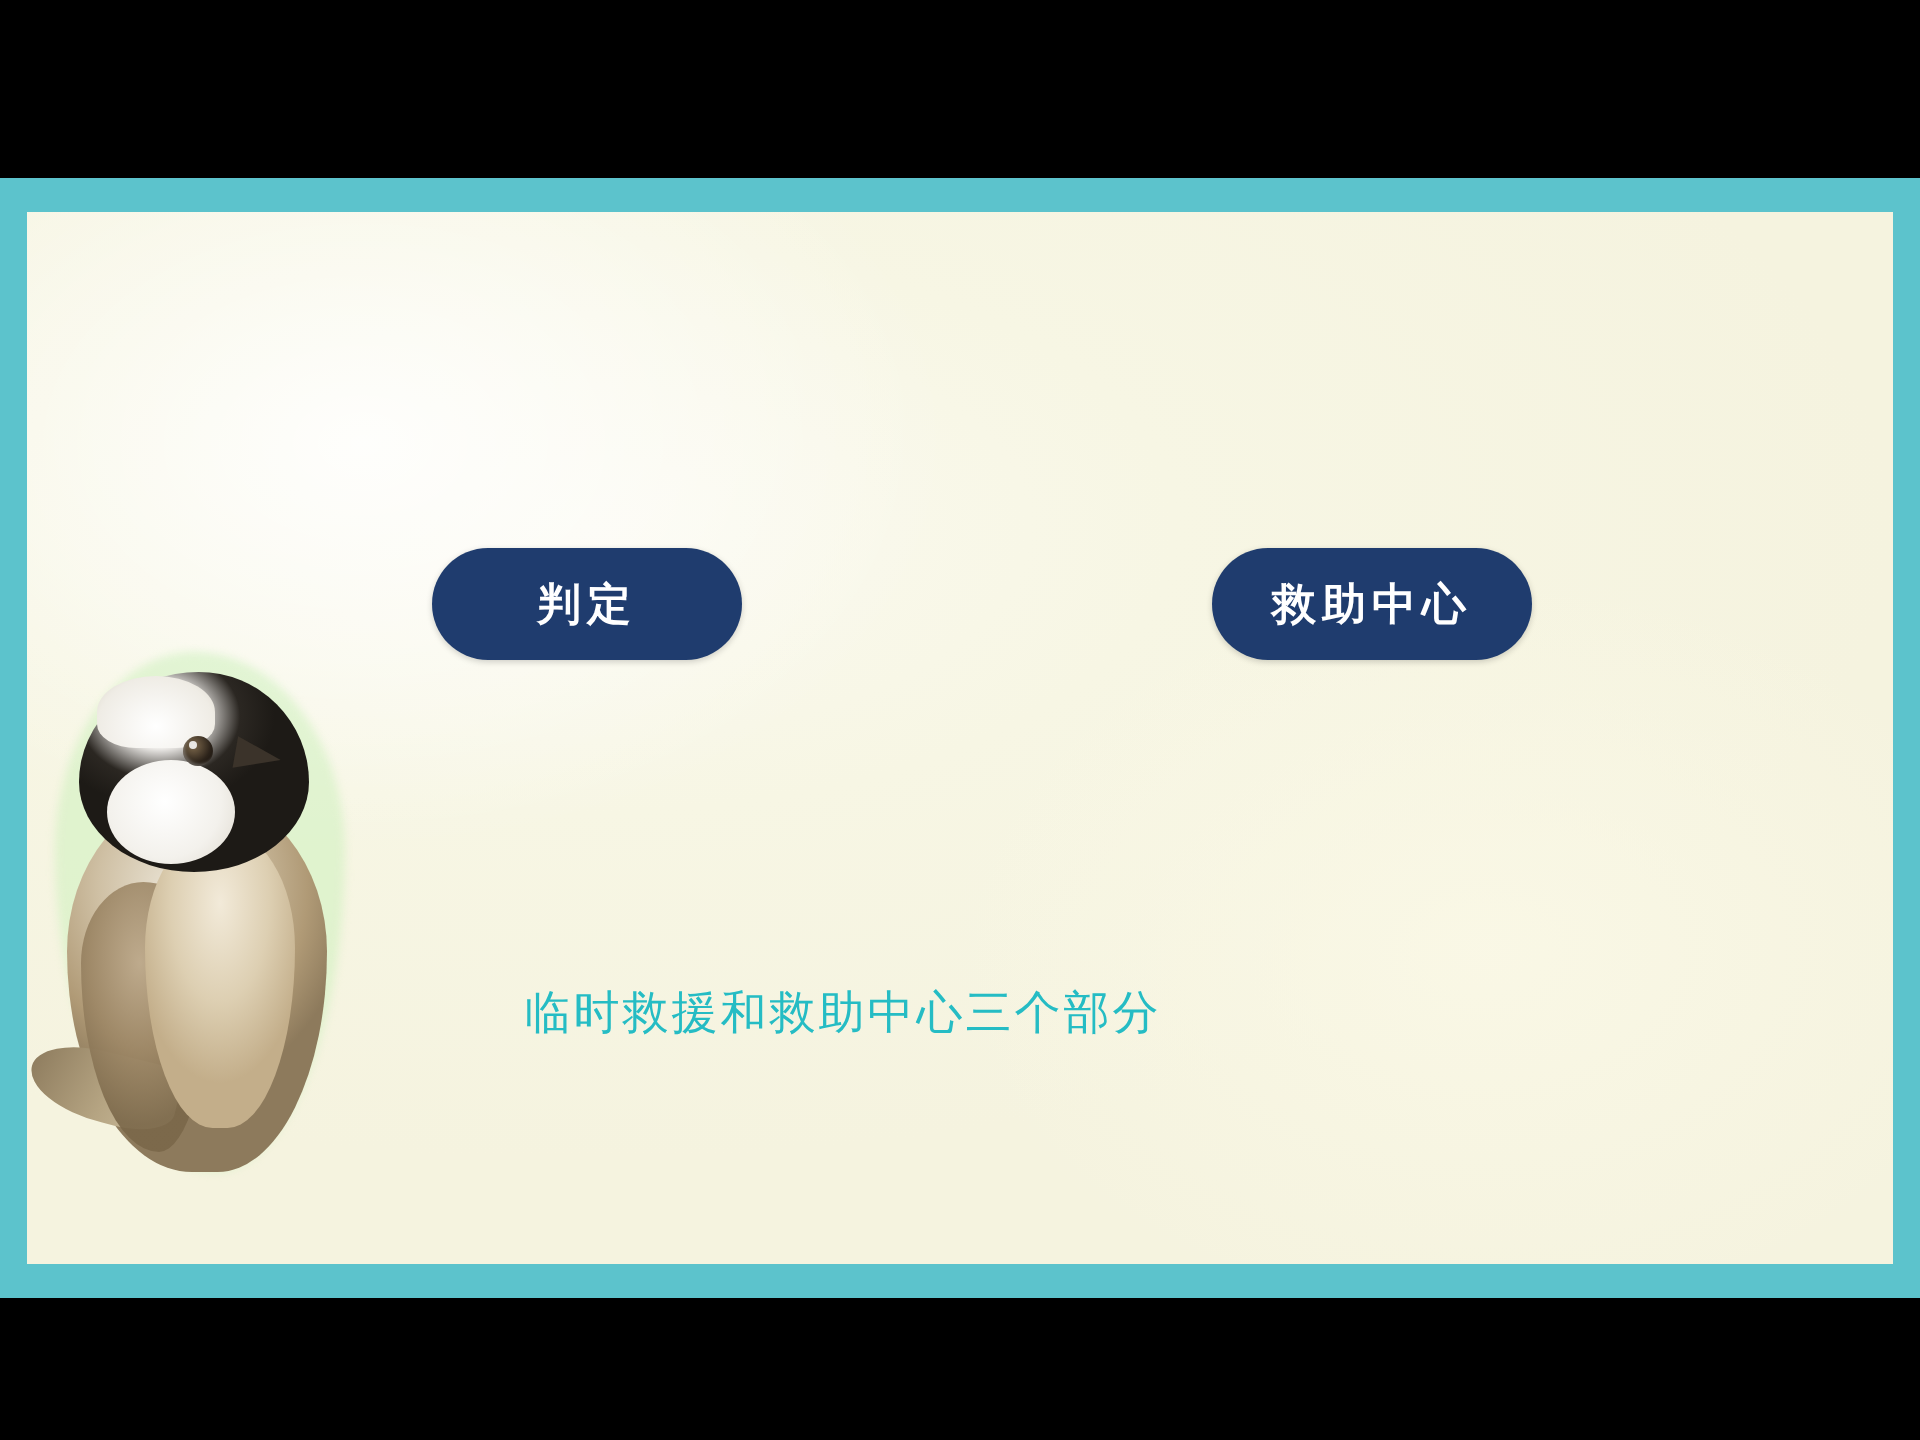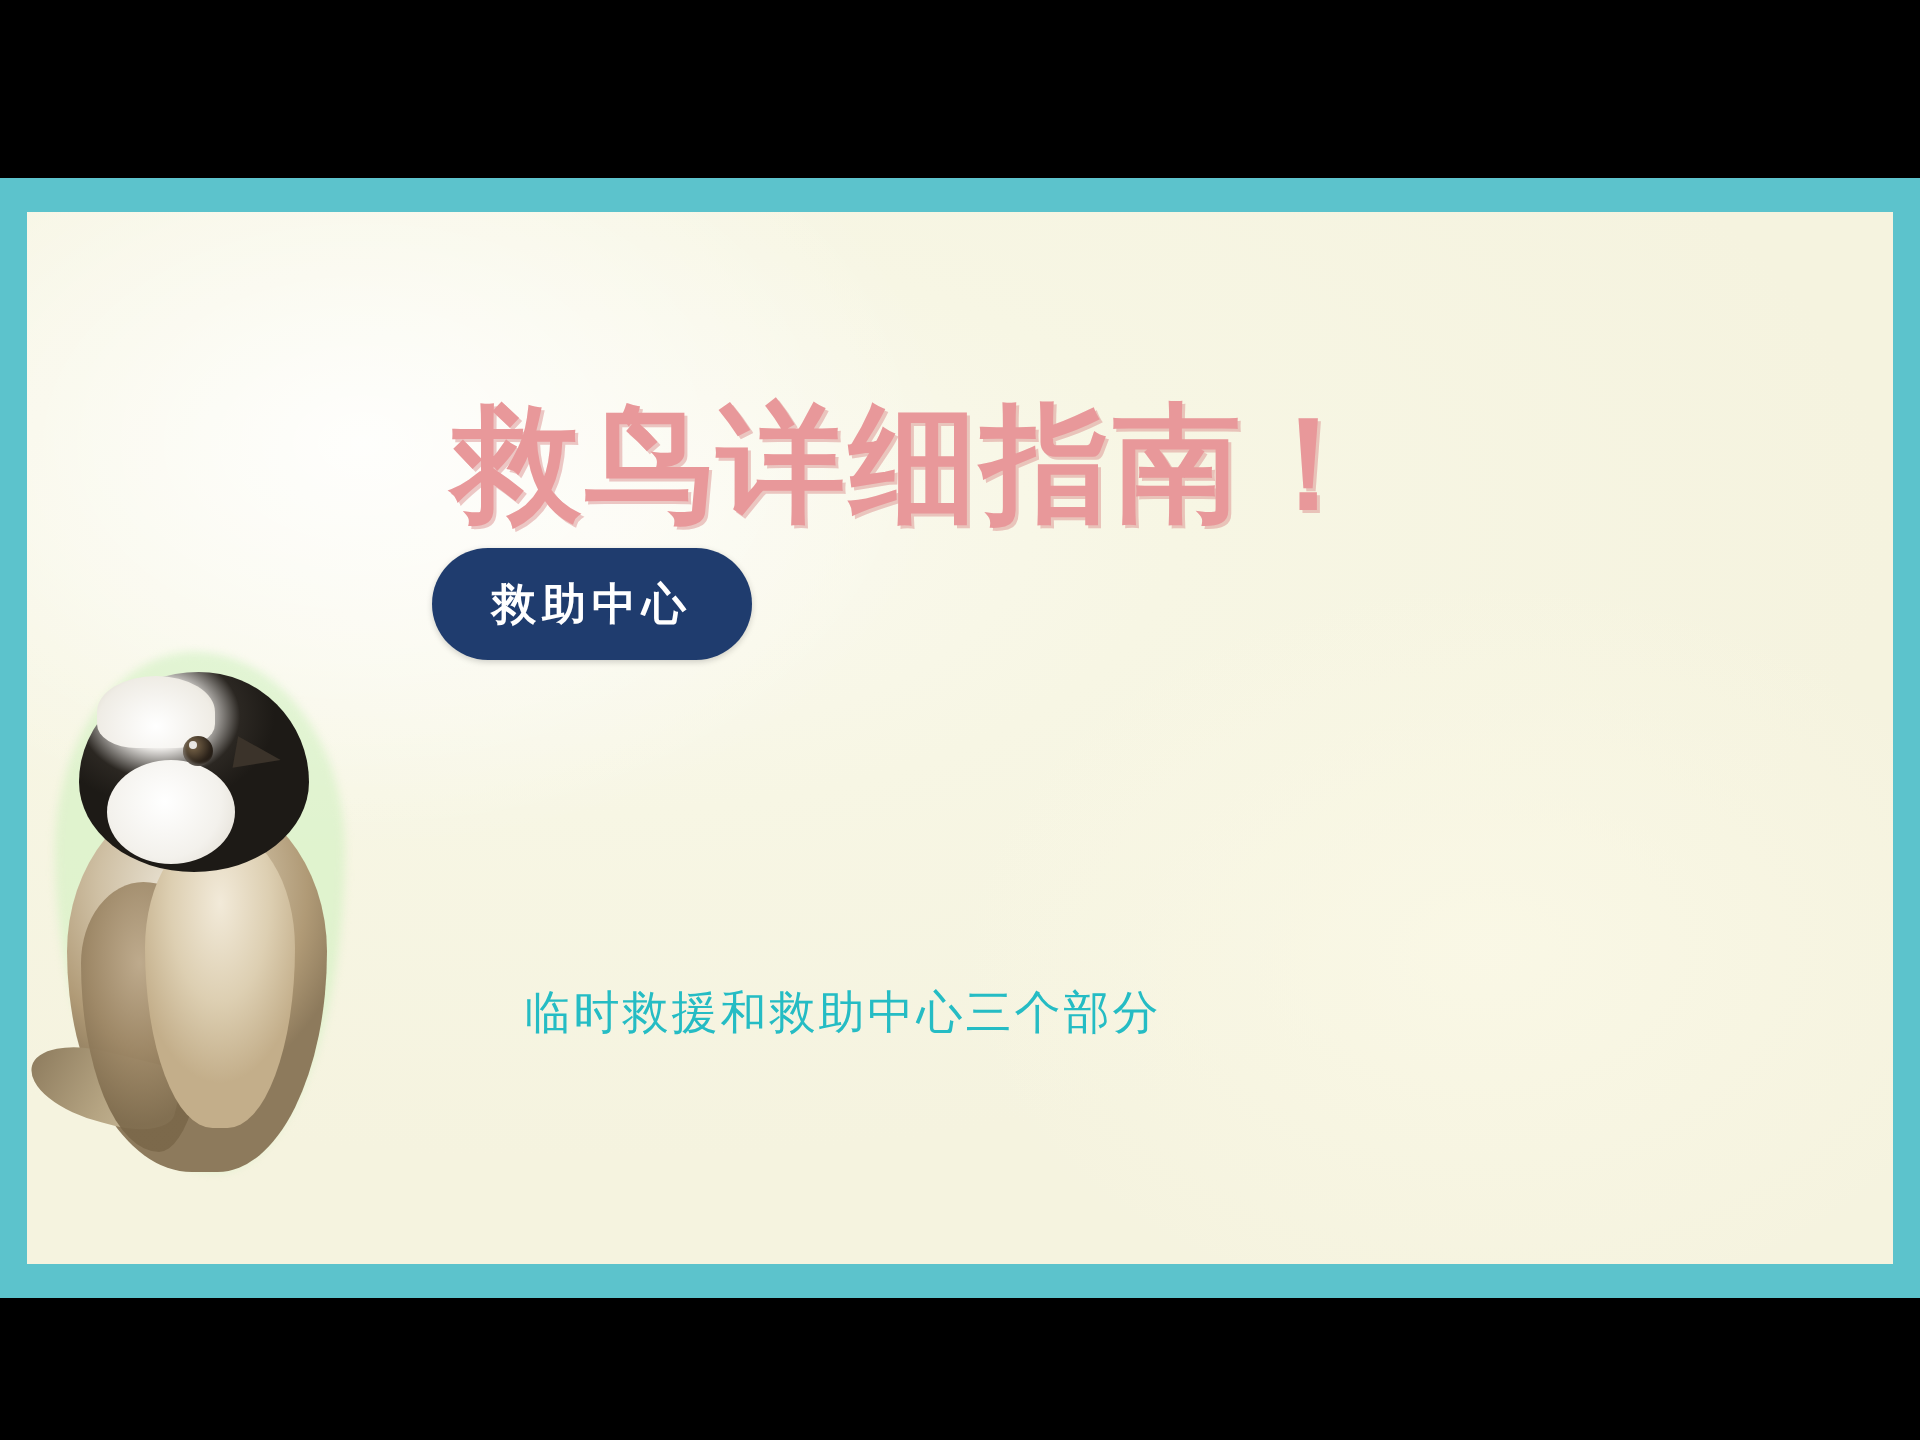--- a/index.html
+++ b/index.html
@@ -241,23 +241,23 @@
 <body>
 
 <div id="stage">
 
   <div id="letterbox-top" style="position:absolute;left:0;top:0;width:1920px;height:178px;background:#000;"></div>
 
   <div id="slide-frame">
 
     <div id="slide-canvas">
 
-      <div id="title">救鸟详细指南！</div>
 
       <div id="buttons-row">
+        <button class="pill-button">判定</button>
         <button class="pill-button wide">救助中心</button>
       </div>
 
       <div id="caption">临时救援和救助中心三个部分</div>
 
       <div id="bird-mascot">
         <div class="bird-glow"></div>
         <div class="bird-body"></div>
         <div class="bird-tail"></div>
         <div class="bird-wing"></div>

